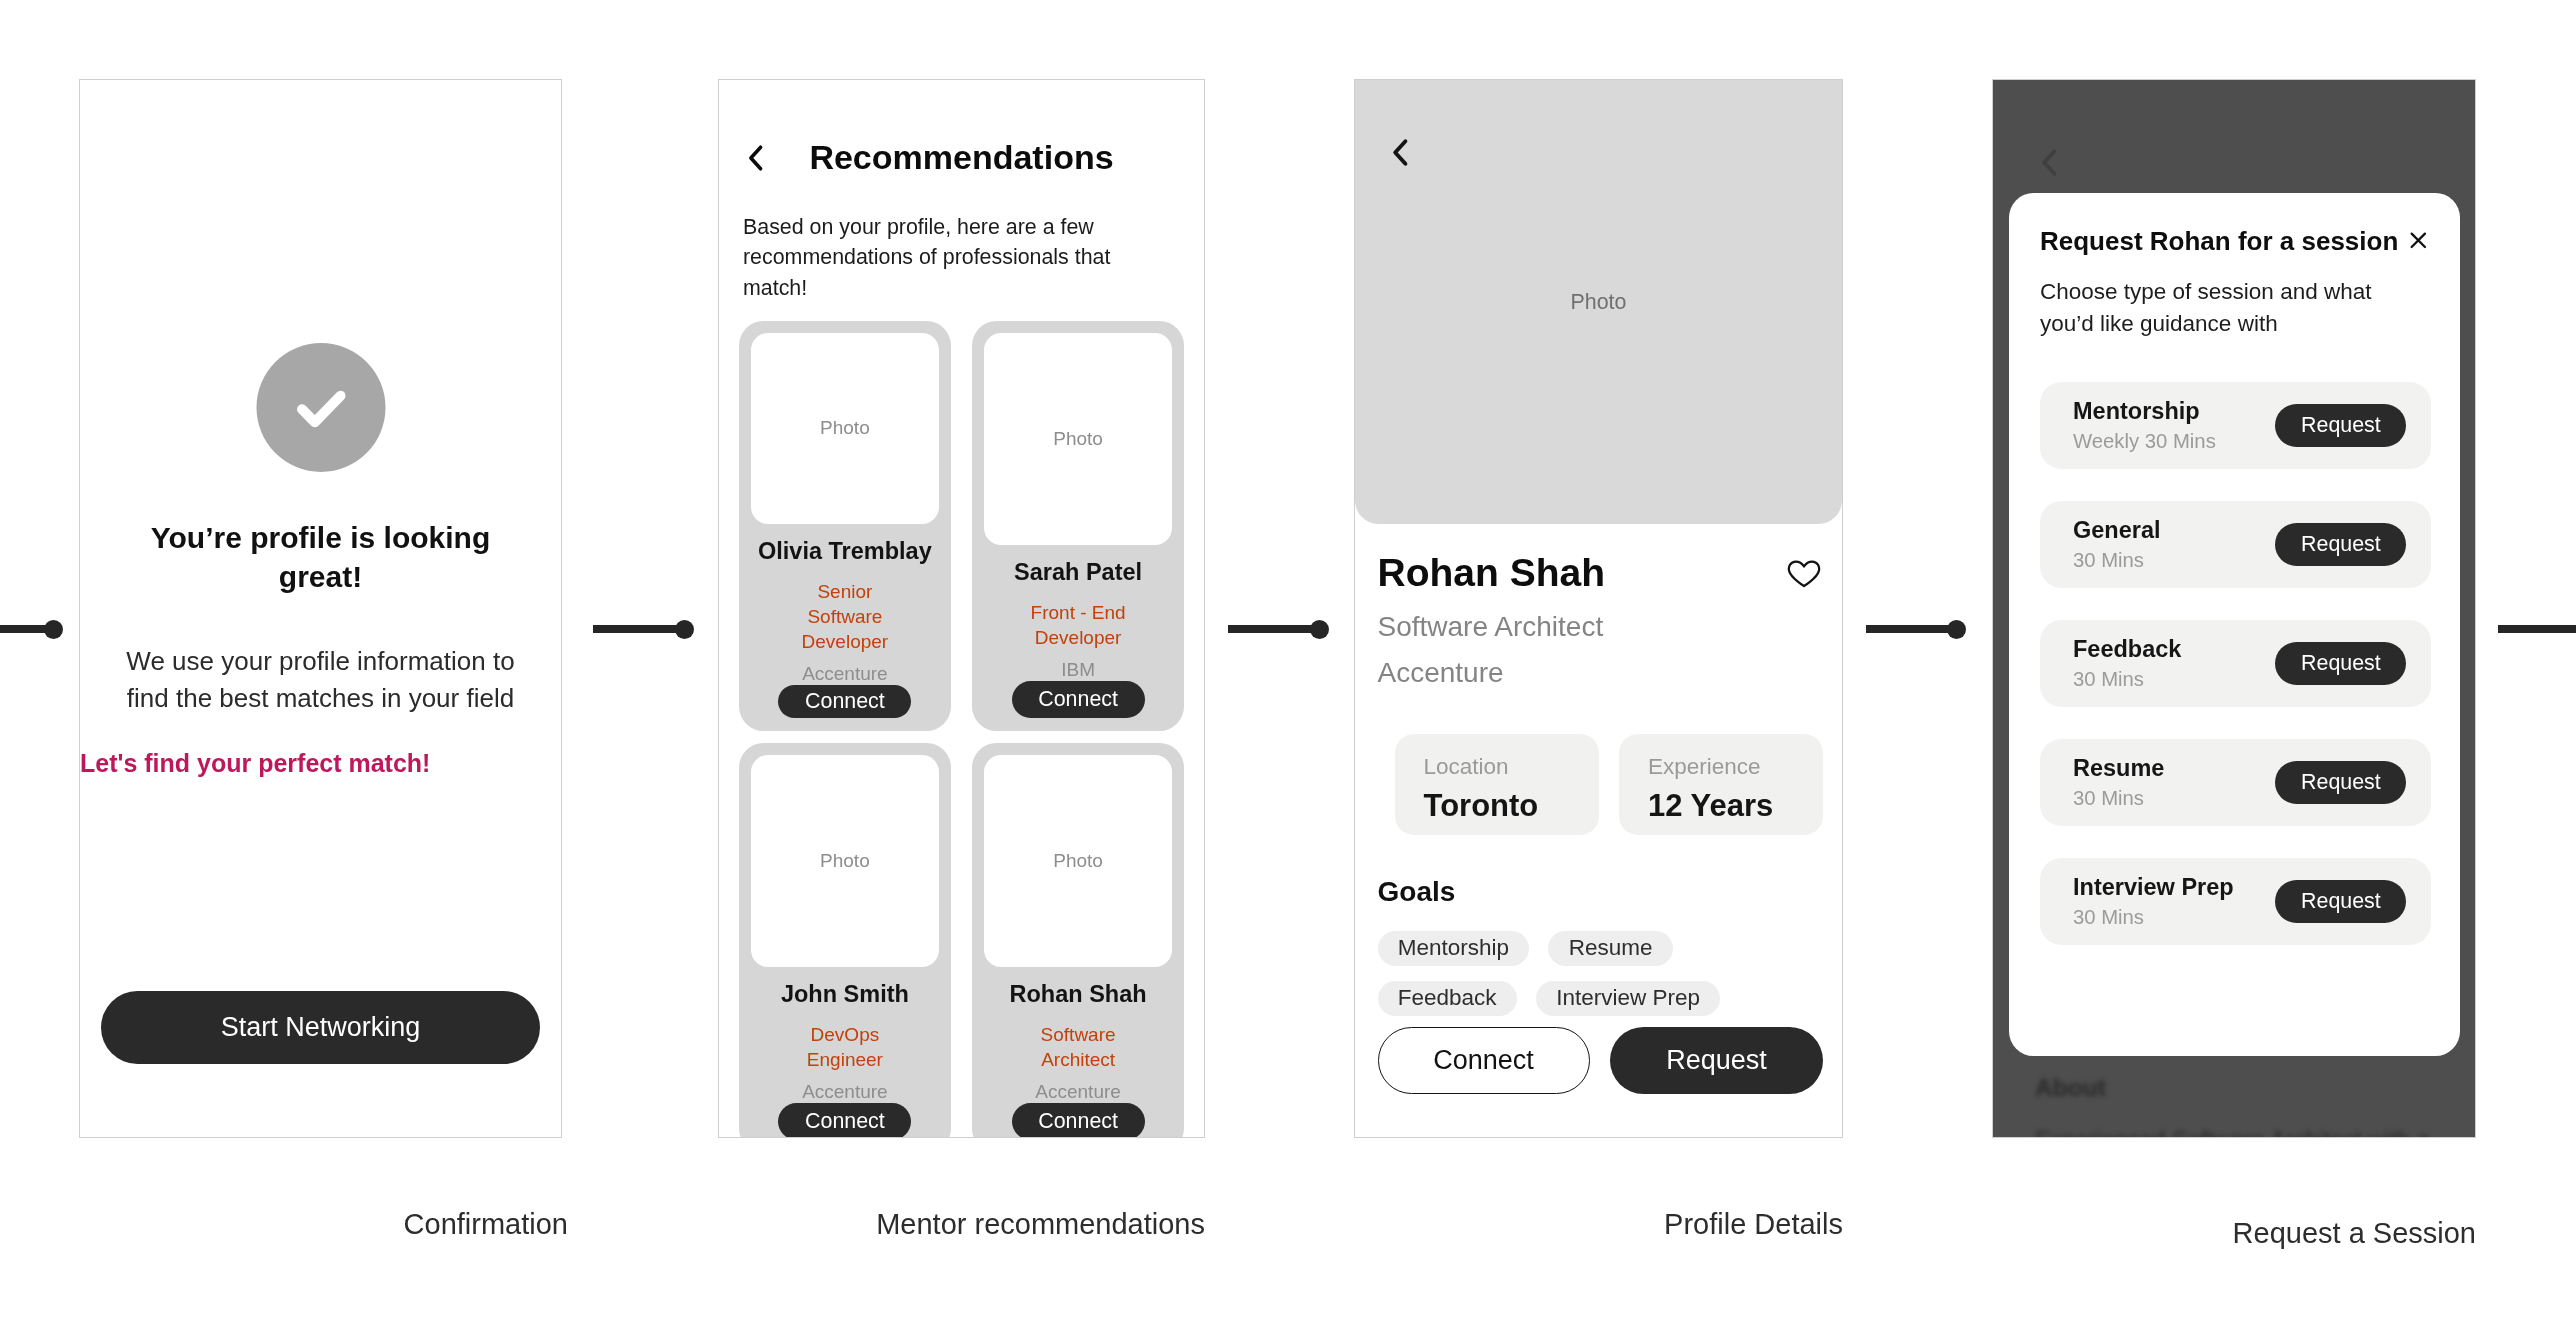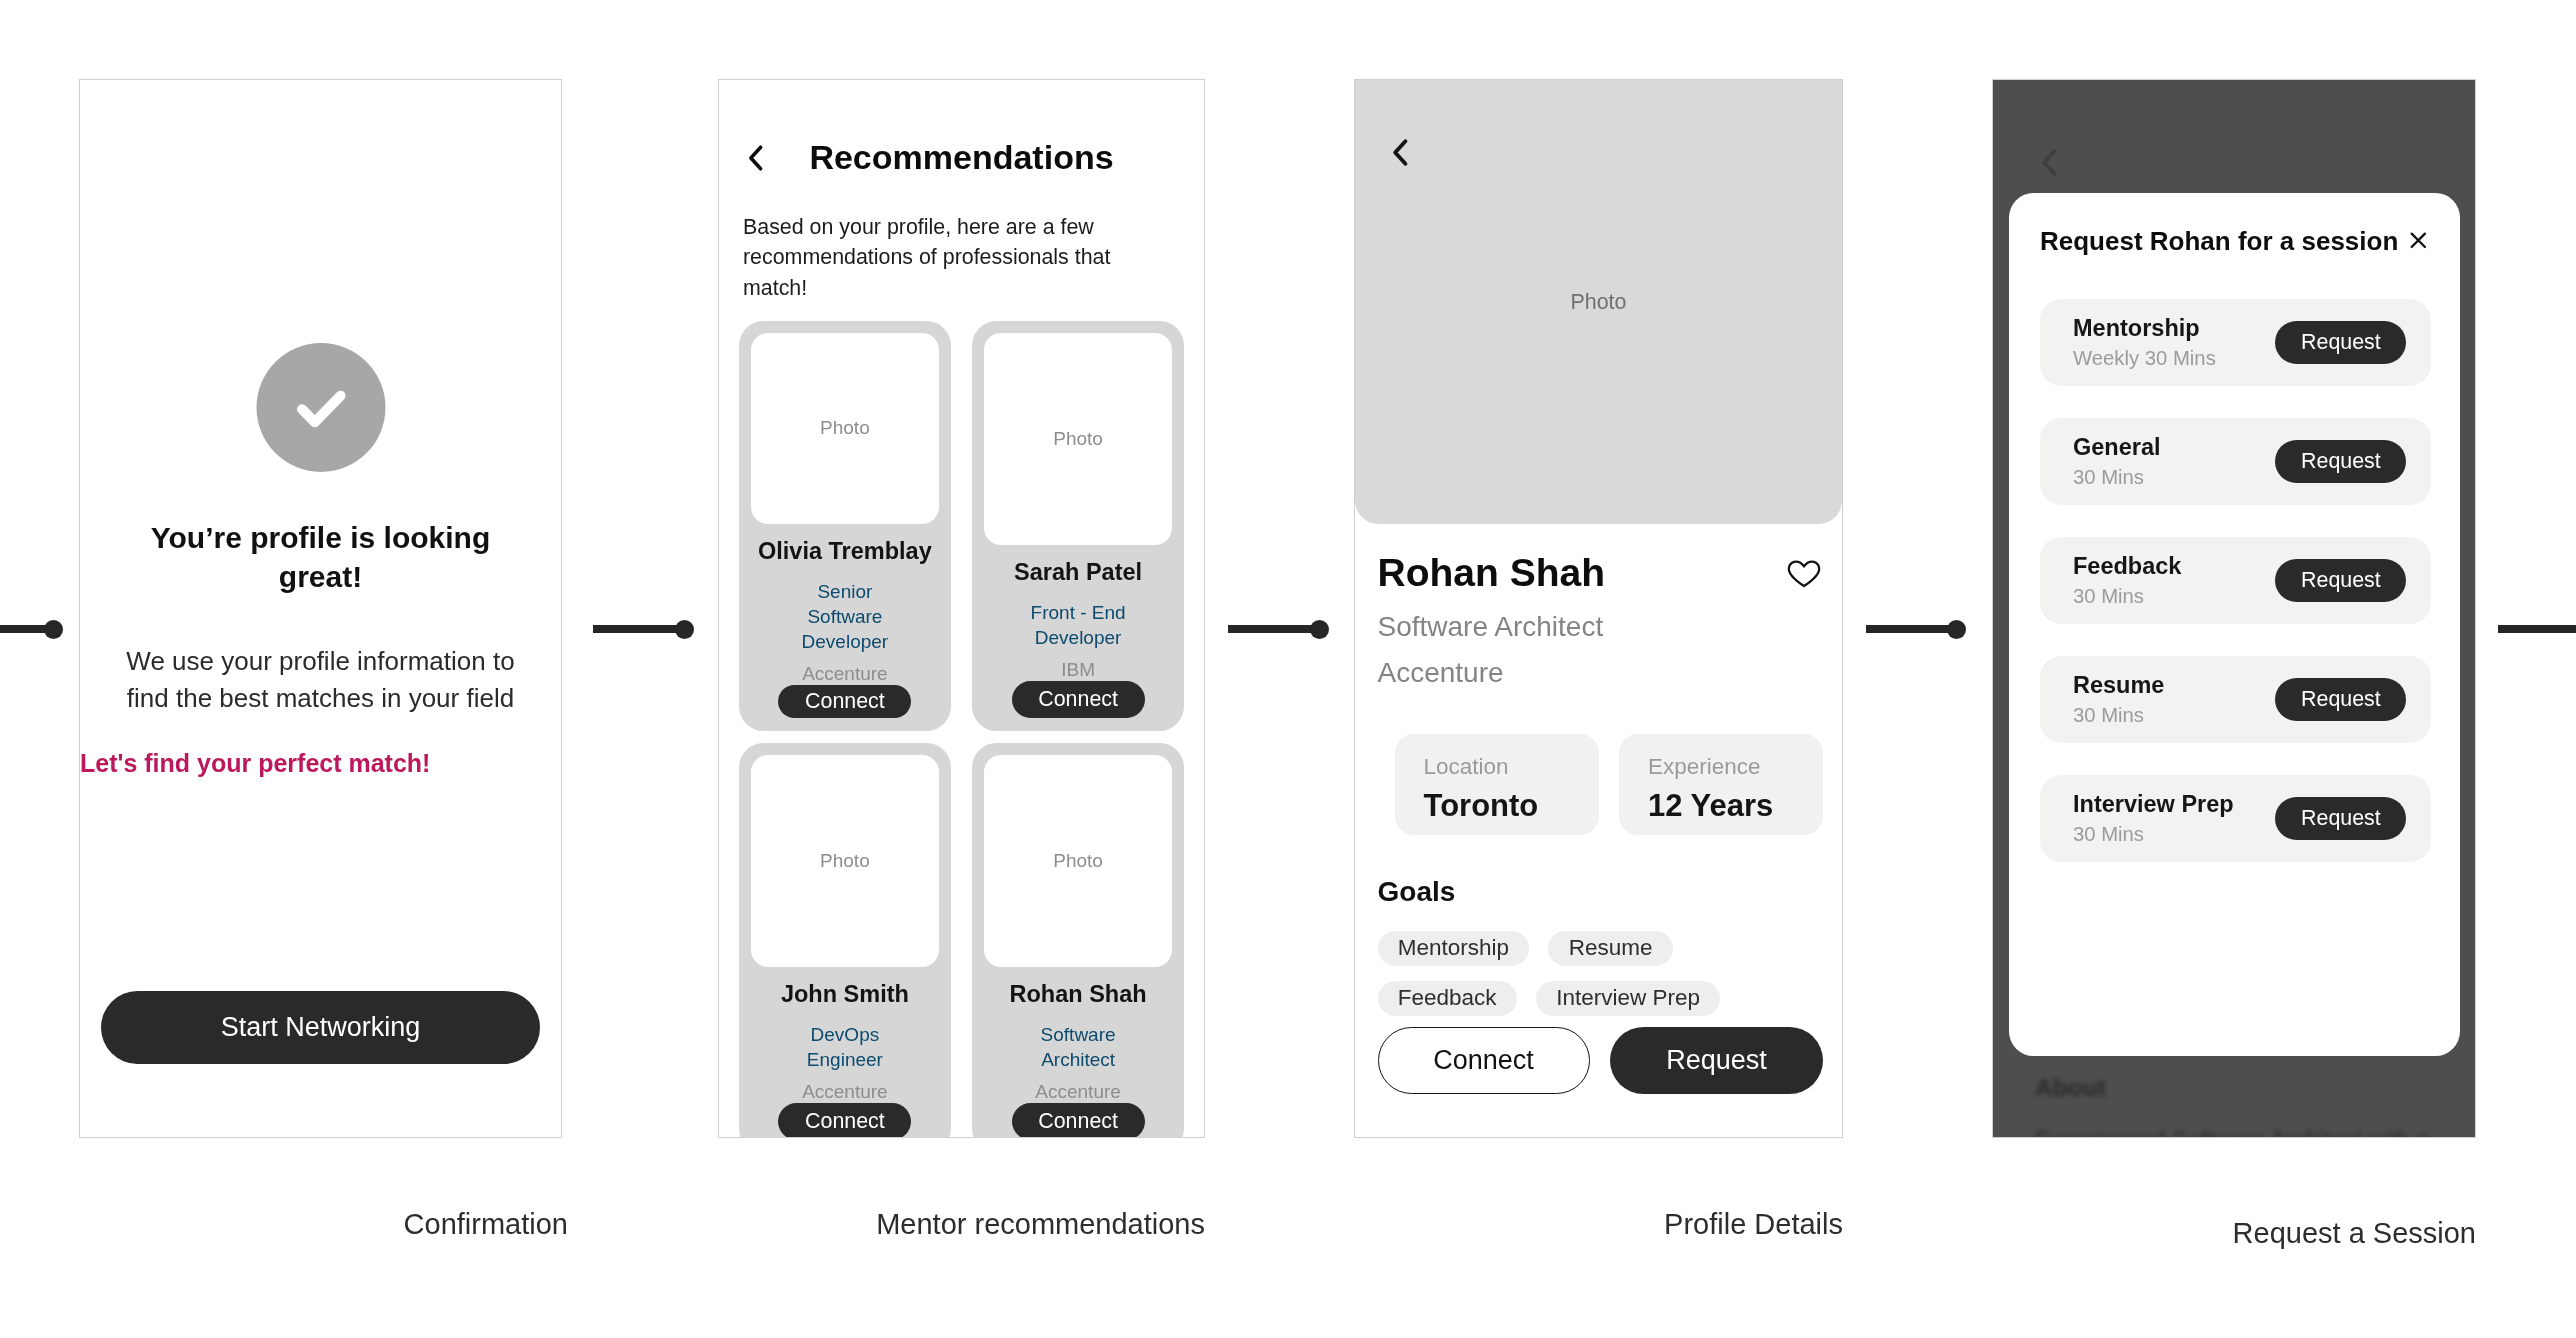--- a/index.html
+++ b/index.html
@@ -80,21 +80,21 @@
     padding: 11.8px; display: flex; flex-direction: column; align-items: center;
   }
   .mcard .photo {
     width: 100%; height: 226px; background: #fff; border-radius: 17px;
     display: flex; align-items: center; justify-content: center;
     font-size: 19px; color: #8d8d8d;
   }
   .mcard .mname { margin-top: 14px; font-size: 23.5px; font-weight: 700; color: #131313; }
   .mcard .mrole {
     margin-top: 14px; max-width: 134px; text-align: center;
-    font-size: 19px; line-height: 1.32; color: #0c4a6e;
+    font-size: 19px; line-height: 1.32; color: #c2410c;
   }
   .mcard .mcompany { margin-top: 8.6px; font-size: 19px; color: #8d8d8d; }
   .mcard .connect {
     margin-top: auto; margin-bottom: 1.1px;
     width: 133px; height: 40px; font-size: 21.4px; border: none; cursor: pointer;
     font-family: "Liberation Sans", sans-serif;
   }
 
   
   #p3 .photo-hero {
@@ -296,20 +296,21 @@
 
   <div class="modal">
     <div class="modal-hdr">
       <div class="modal-title">Request Rohan for a session</div>
       <span class="close">
         <svg width="24.6" height="24.6" viewBox="0 0 24 24" fill="none">
           <path d="M5.5 5.5l13 13M18.5 5.5l-13 13" stroke="#101010" stroke-width="2.2" stroke-linecap="round"></path>
         </svg>
       </span>
     </div>
+    <p class="modal-sub">Choose type of session and what you’d like guidance with</p>
 
     <div class="sessions">
       <div class="srow">
         <div>
           <div class="sname">Mentorship</div>
           <div class="sdur">Weekly 30 Mins</div>
         </div>
         <button class="request pill dark">Request</button>
       </div>
       <div class="srow">

